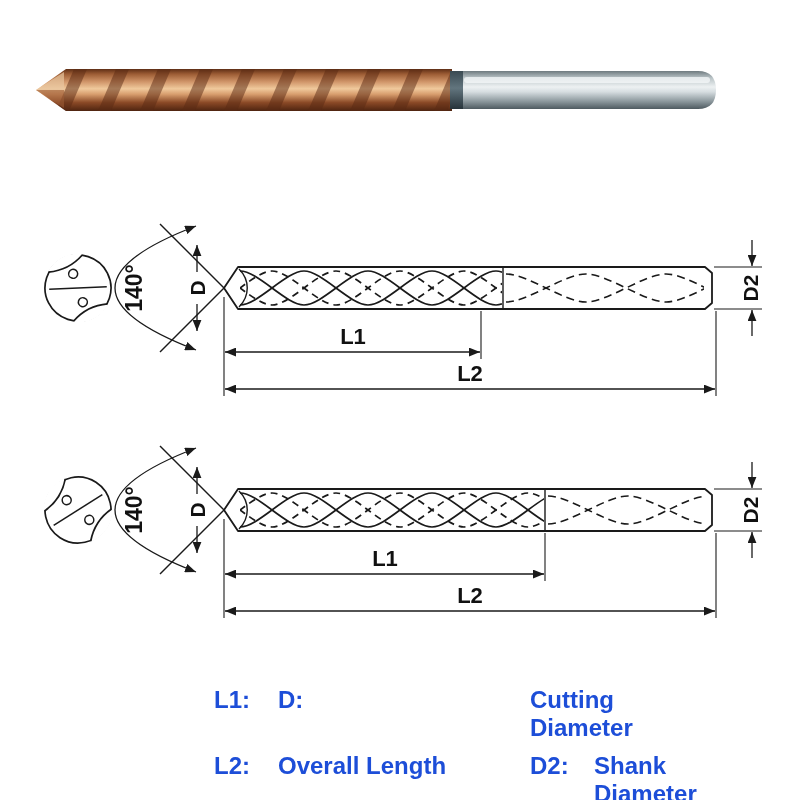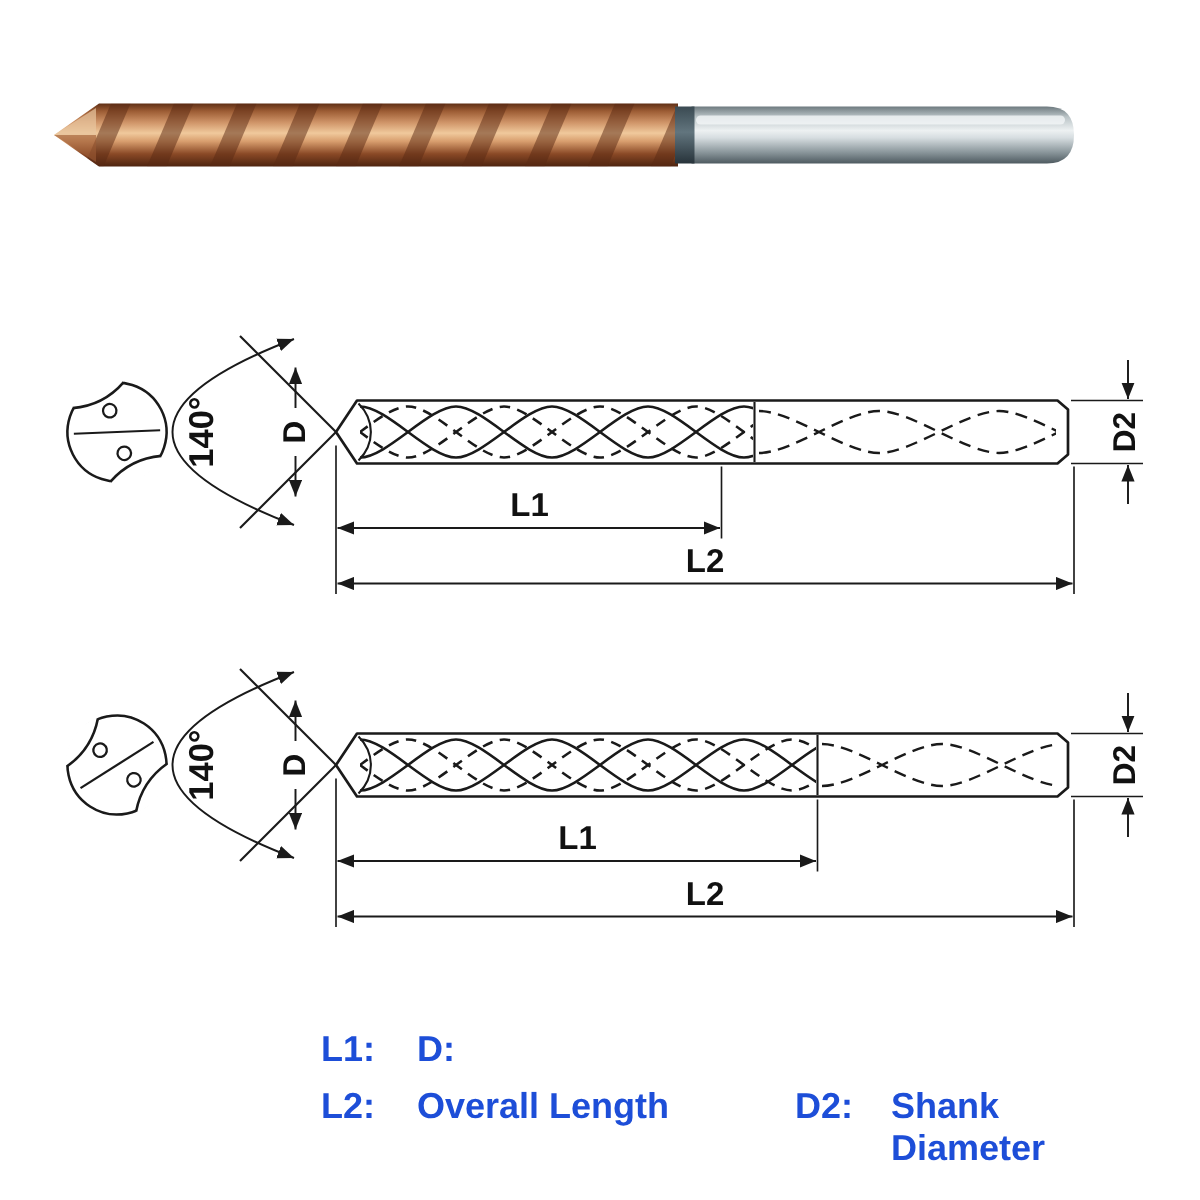--- a/index.html
+++ b/index.html
@@ -194,20 +194,21 @@
     <line class="dim" x1="225" y1="611" x2="715" y2="611" marker-start="url(#mt)" marker-end="url(#mh)"></line>
     <text class="t22 mid" x="470" y="603">L2</text>
   </g>
 </svg>
 
 
 <div class="legend">
   <div class="legend-row">
     <span>L1:</span>
     <span>D:</span>
+    <span>Cutting Diameter</span>
   </div>
   <div class="legend-row">
     <span>L2:</span>
     <span>Overall Length</span>
     <span>D2:</span>
     <span>Shank Diameter</span>
   </div>
 </div>
 
 </div>

